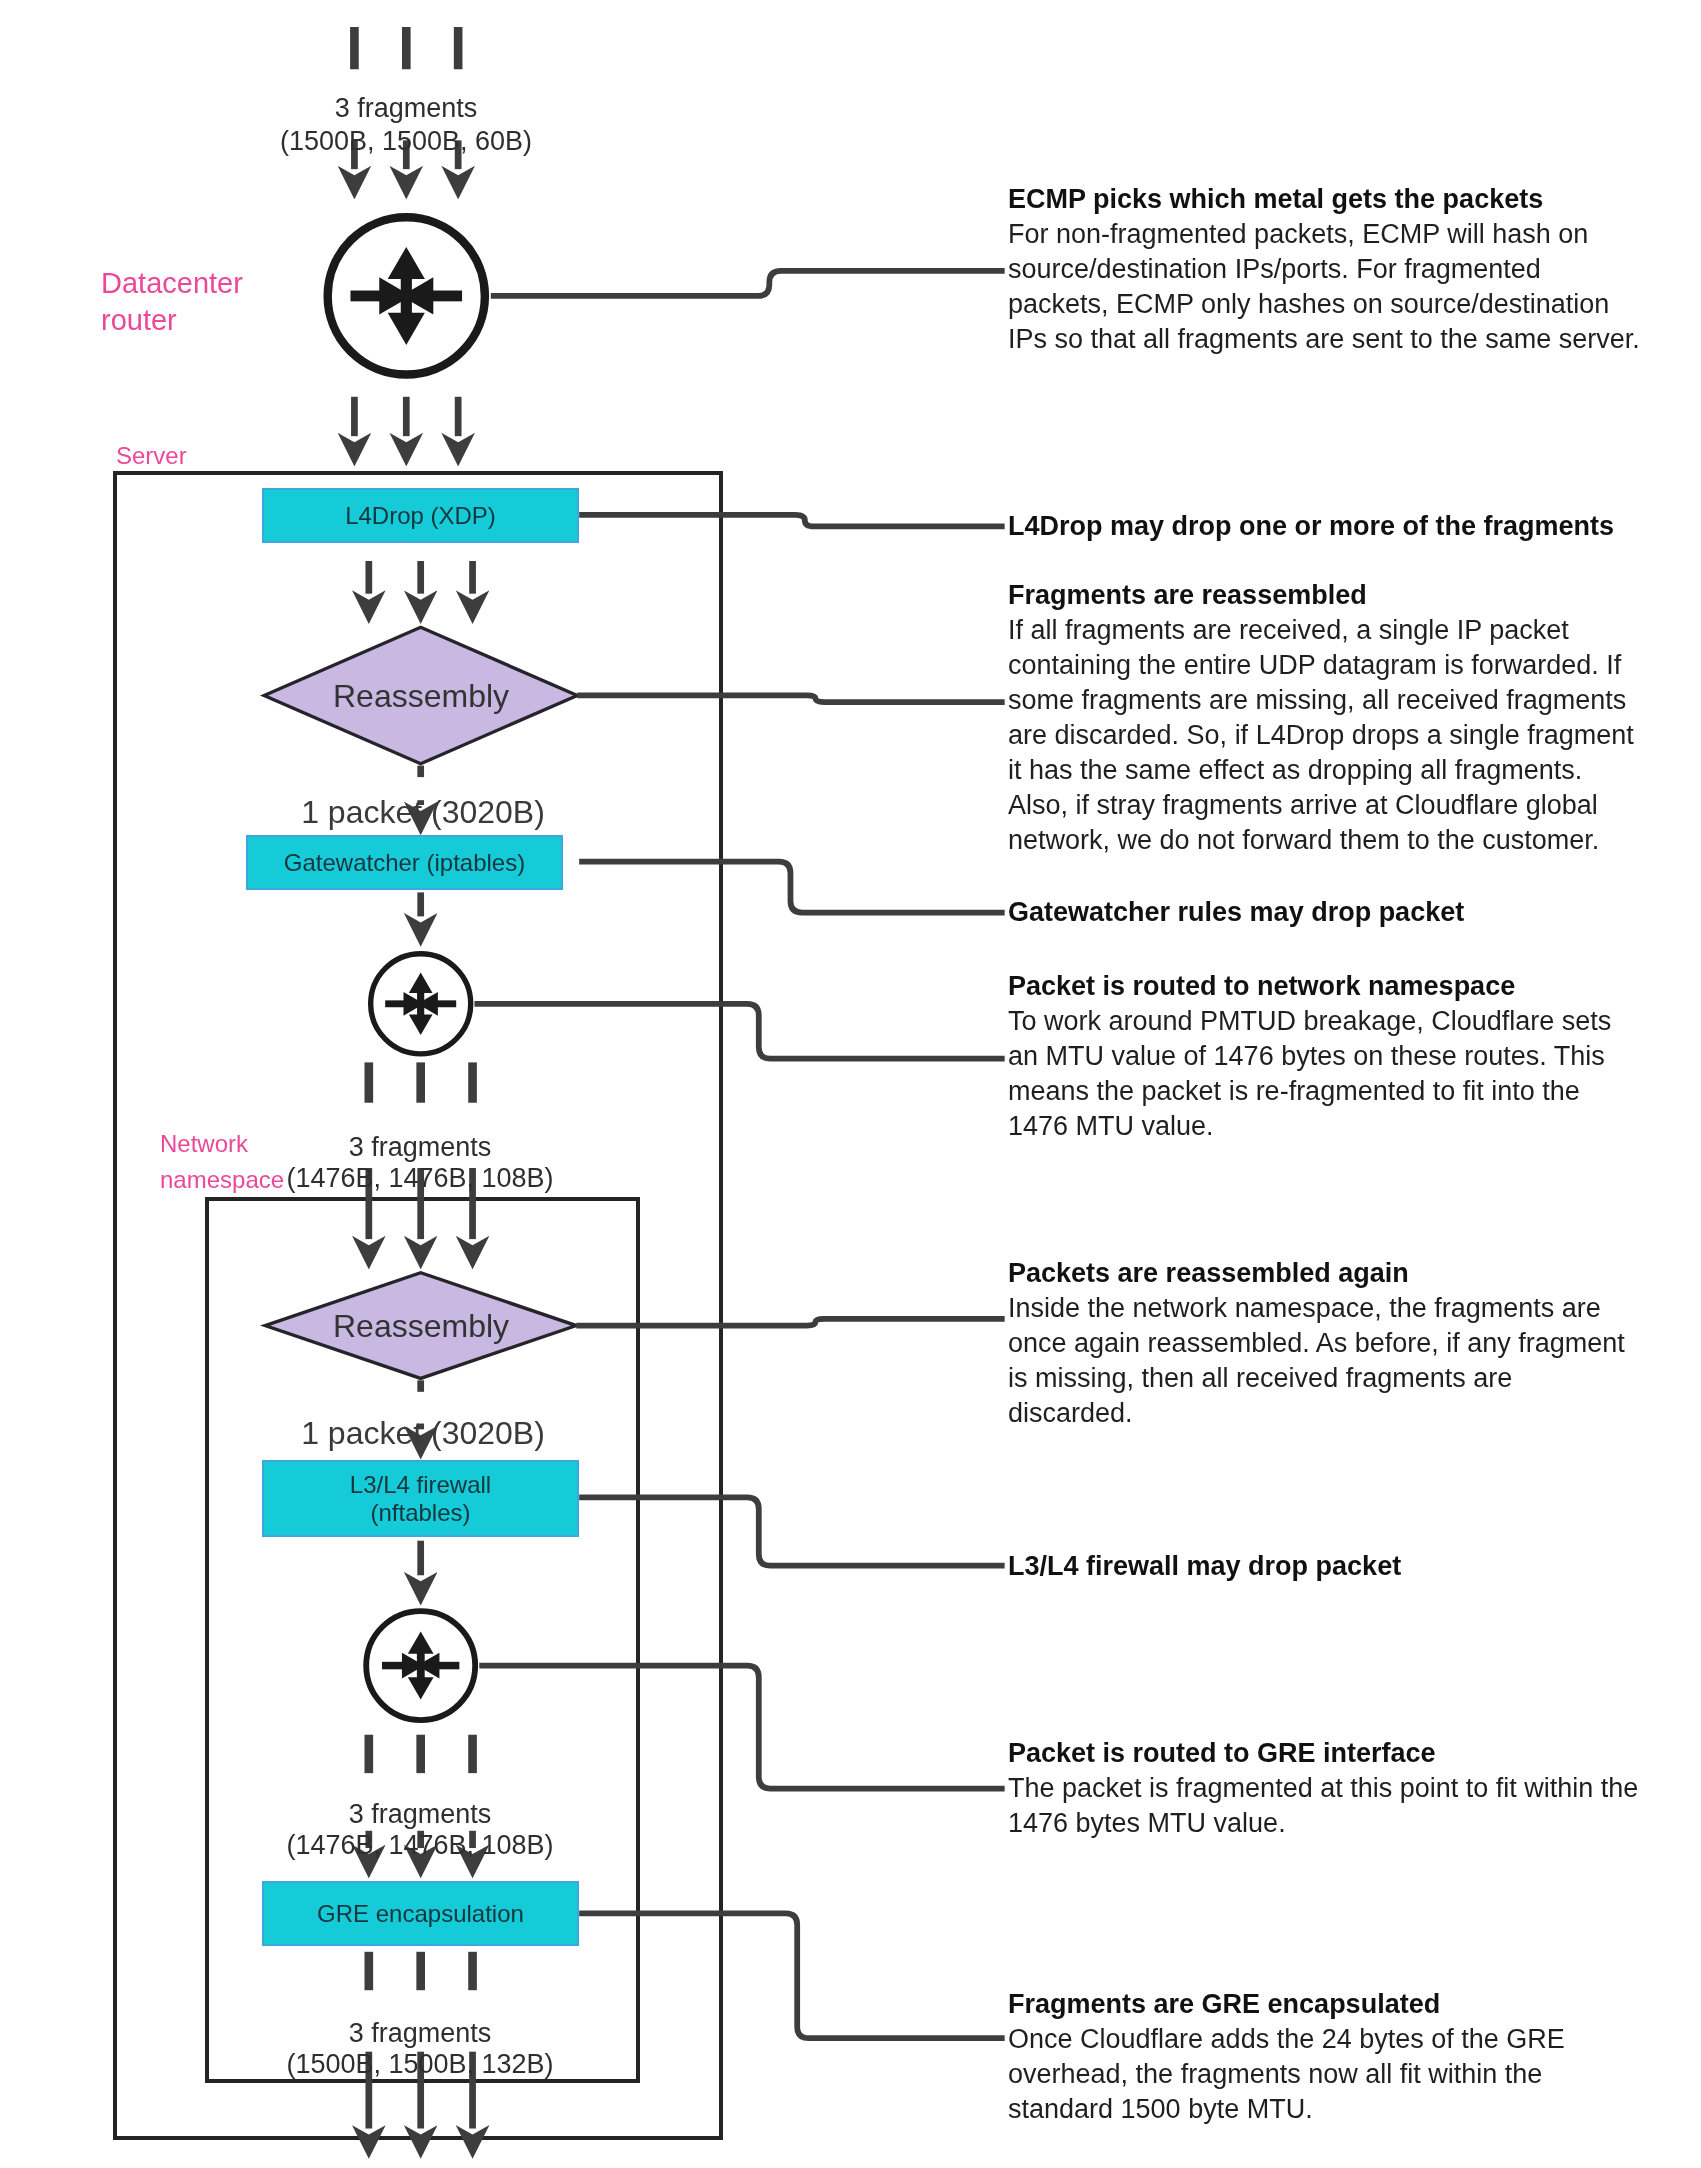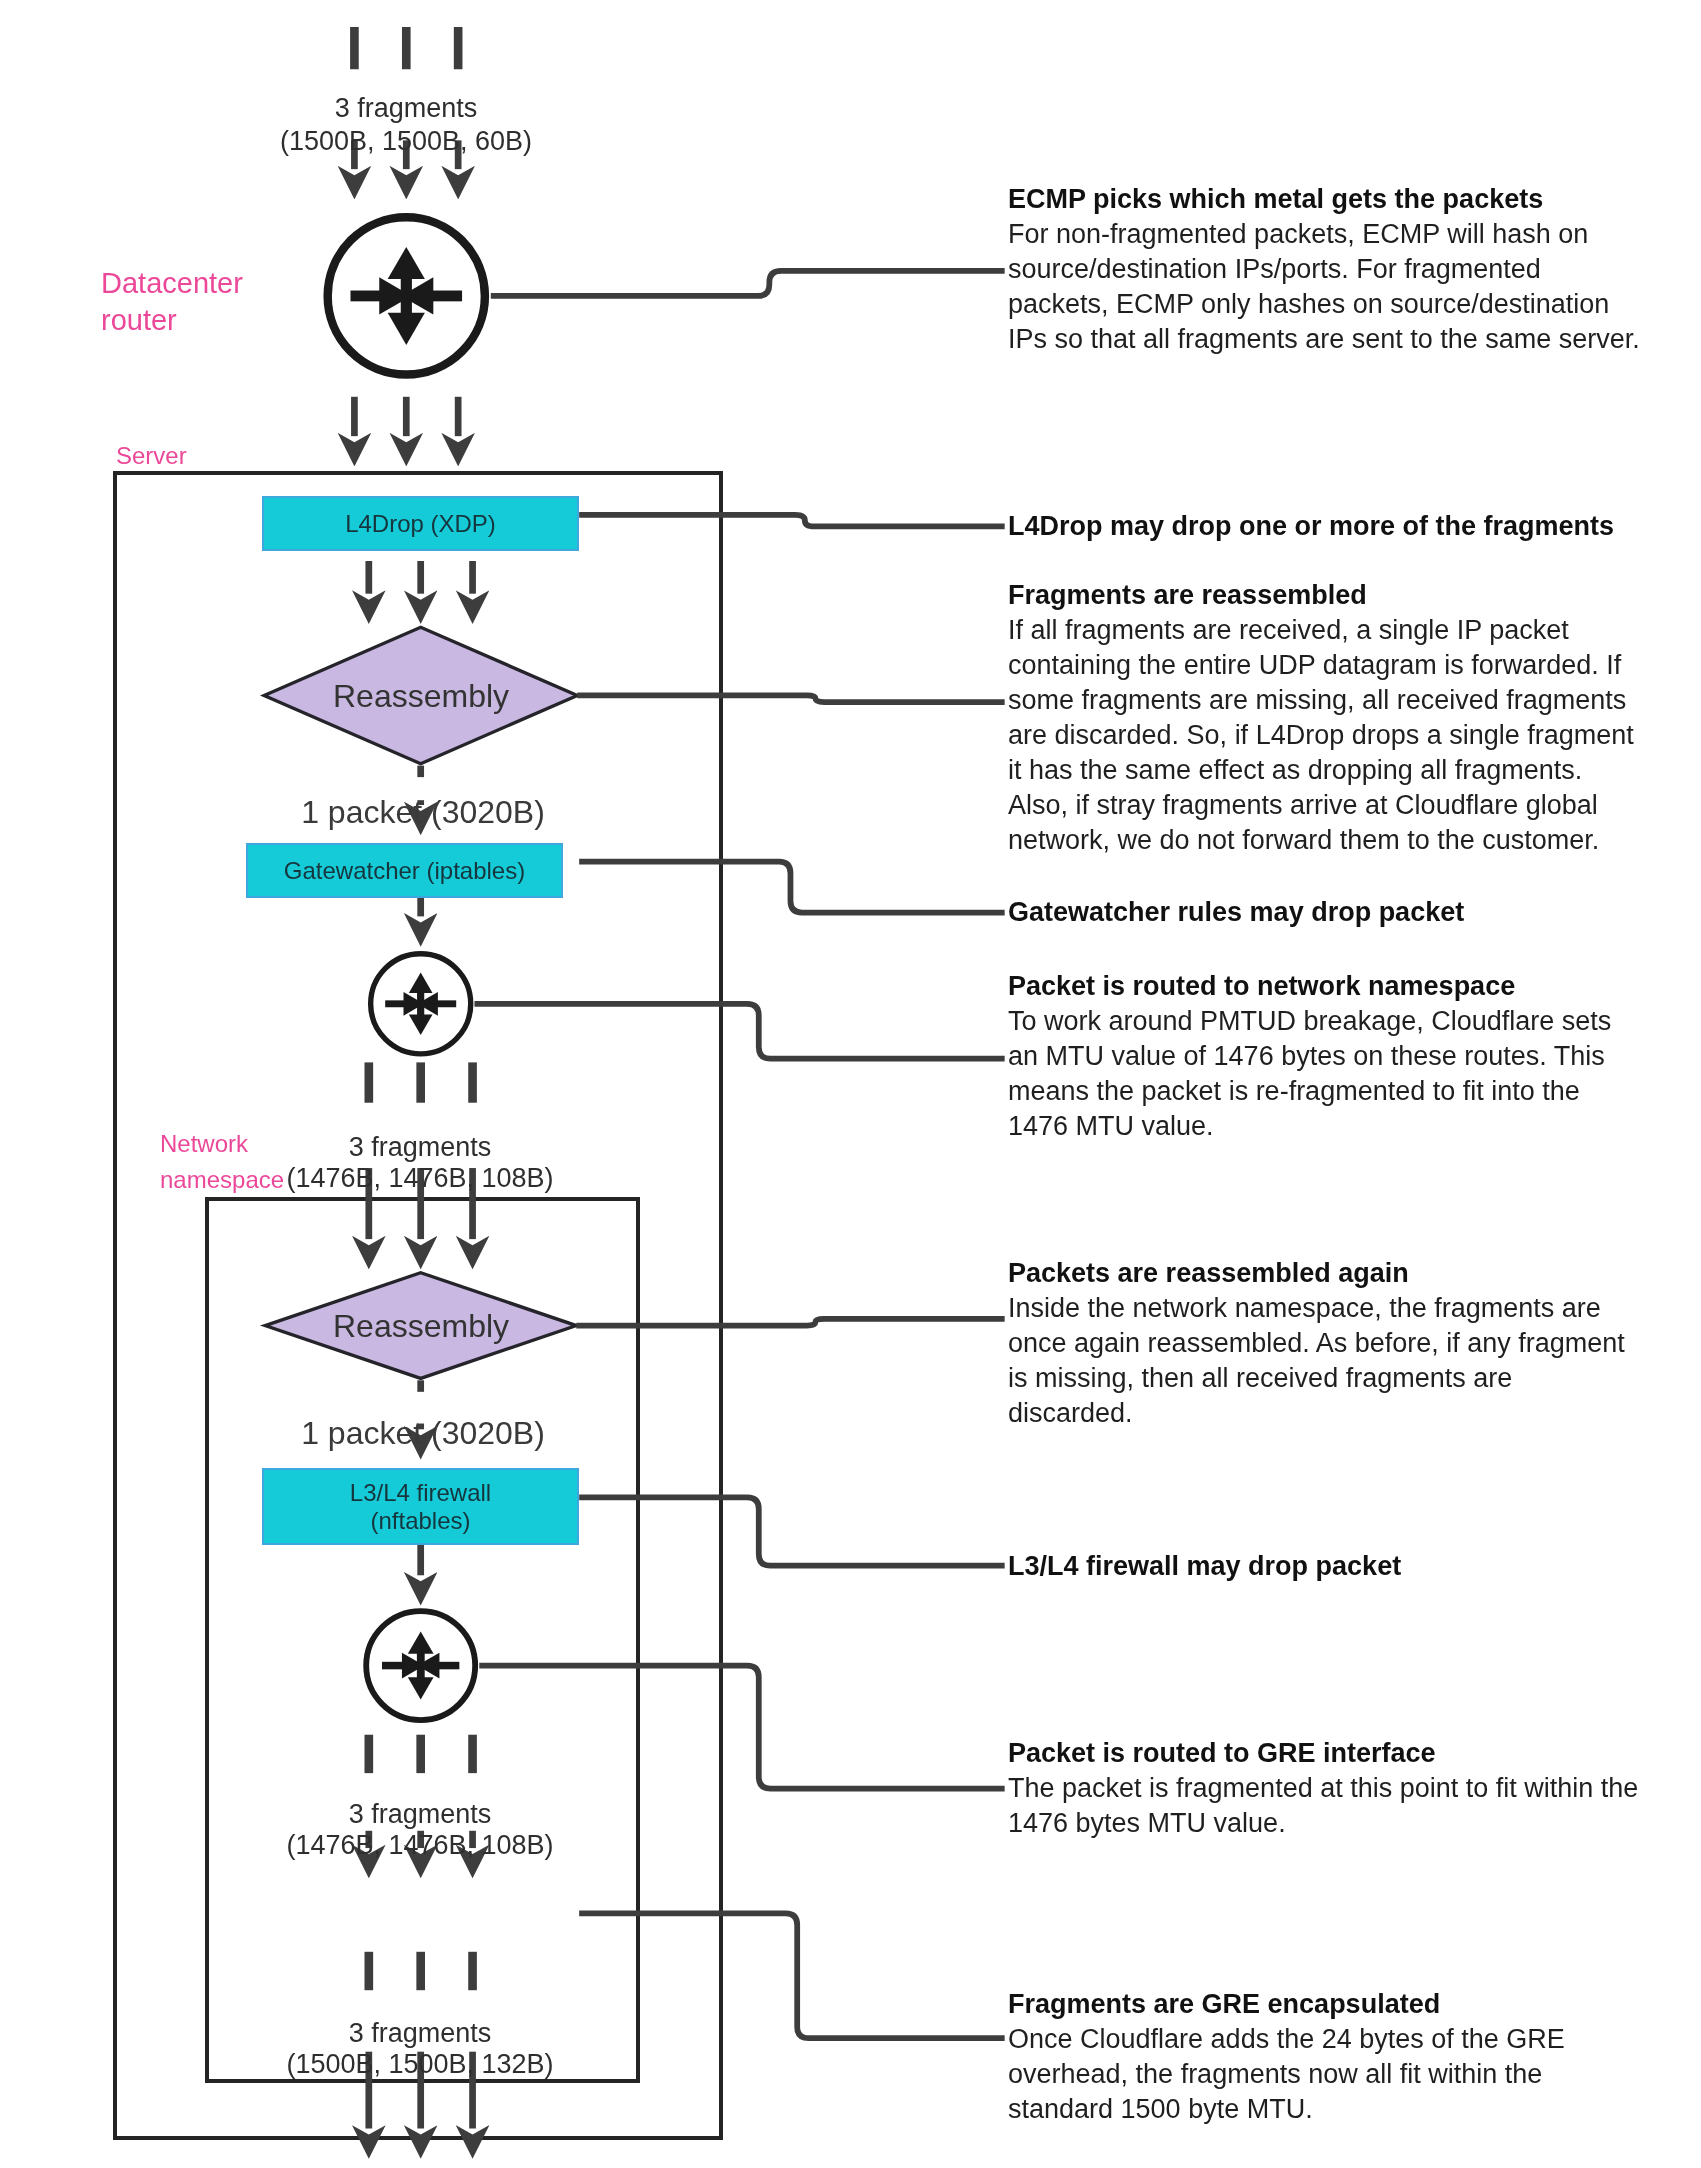--- a/index.html
+++ b/index.html
@@ -1,21 +1,21 @@
 <!DOCTYPE html>
 <html><head>
 <meta charset="utf-8">
 <style>
   html,body{margin:0;padding:0;background:#fff;}
   #canvas{position:relative;width:1701px;height:2168px;background:#fff;overflow:hidden;
           font-family:"Liberation Sans",sans-serif;}
   .frame{position:absolute;box-sizing:border-box;border:4.8px solid #242424;background:transparent;}
   .node{position:absolute;box-sizing:border-box;width:317px;background:#14cbd7;border:2.9px solid #3ea8de;
         display:flex;flex-direction:column;align-items:center;justify-content:center;
-        text-align:center;font-size:24px;color:#16353d;margin-top:8px;}
+        text-align:center;font-size:24px;color:#16353d;}
   .flow-label{position:absolute;transform:translateX(-50%);font-size:27px;color:#2e2e2e;white-space:nowrap;margin-top:24px;}
   .packet-label{font-size:32px;color:#3a3a3a;}
   .diamond-label{position:absolute;transform:translate(-50%,-50%);font-size:32px;color:#333;white-space:nowrap;}
   .side-label{position:absolute;font-size:24px;color:#ec4899;line-height:36px;white-space:nowrap;}
   .dc-label{position:absolute;font-size:29px;line-height:37px;color:#ec4899;text-align:left;white-space:nowrap;}
   .ann{position:absolute;left:1008px;width:636px;font-size:27px;line-height:35px;color:#1f1f1f;}
   .ann-title{font-weight:bold;color:#111;}
   svg.overlay{position:absolute;left:0;top:0;width:1701px;height:2168px;pointer-events:none;}
 </style>
 </head>
@@ -140,20 +140,23 @@
   <div class="node" style="left:262px;top:488px;height:55px;">
     <span>L4Drop (XDP)</span>
   </div>
   <div class="node" style="left:246px;top:835px;height:55px;">
     <span>Gatewatcher (iptables)</span>
   </div>
   <div class="node" style="left:262px;top:1460px;height:77px;line-height:28px;">
     <span>L3/L4 firewall</span>
     <span>(nftables)</span>
   </div>
+  <div class="node" style="left:262px;top:1881px;height:65px;">
+    <span>GRE encapsulation</span>
+  </div>
 
   <div class="diamond-label" style="left:421px;top:696px;">Reassembly</div>
   <div class="diamond-label" style="left:421px;top:1326px;">Reassembly</div>
 
   <div class="flow-label" style="left:406px;top:69px;">3 fragments</div>
   <div class="flow-label" style="left:406px;top:102px;">(1500B, 1500B, 60B)</div>
 
   <div class="dc-label" style="left:101px;top:265px;width:178px;">
     <div>Datacenter</div>
     <div>router</div>

